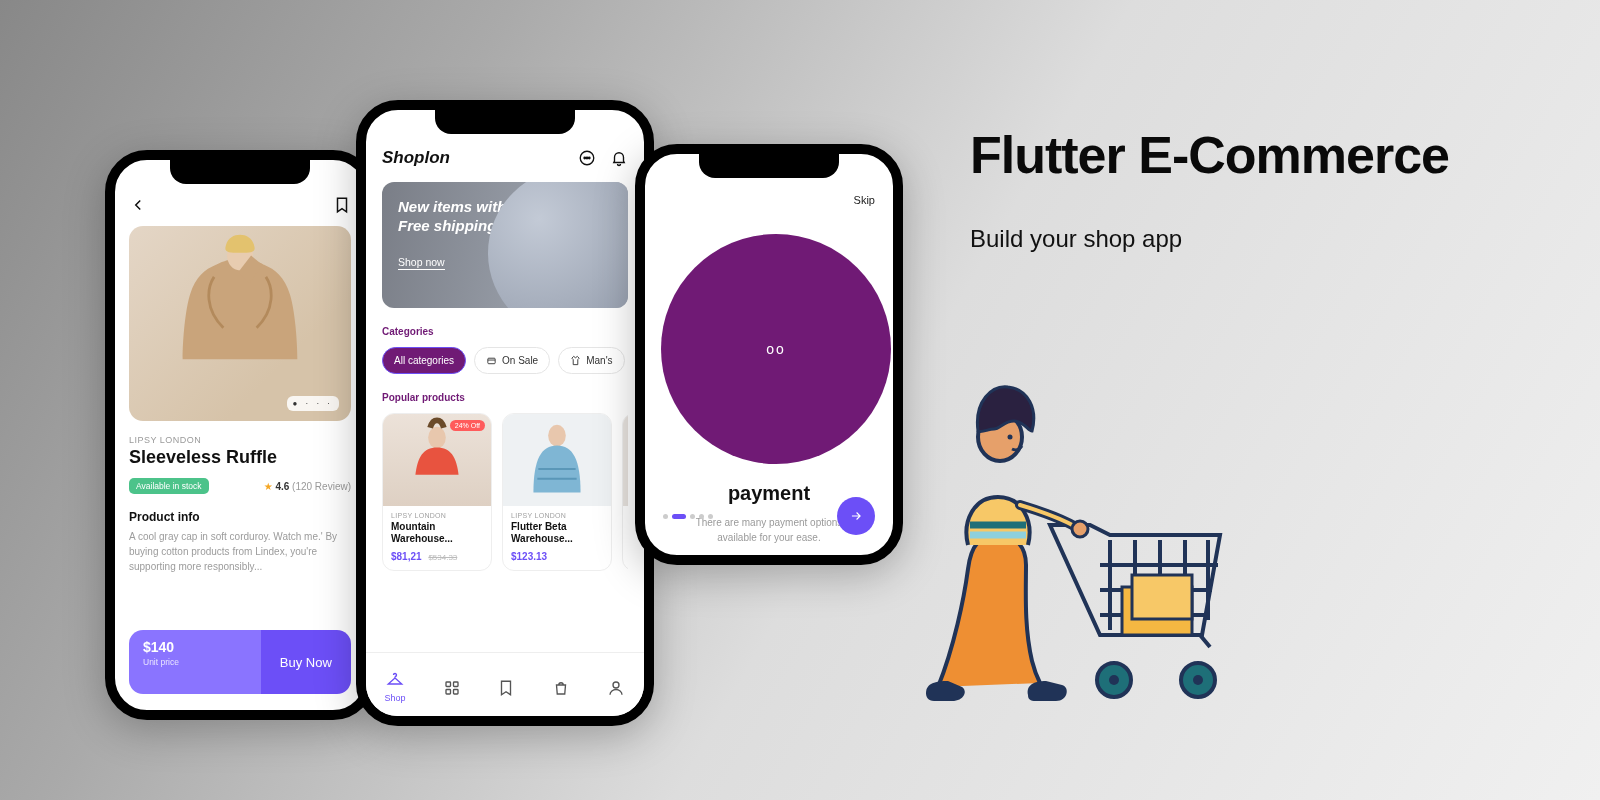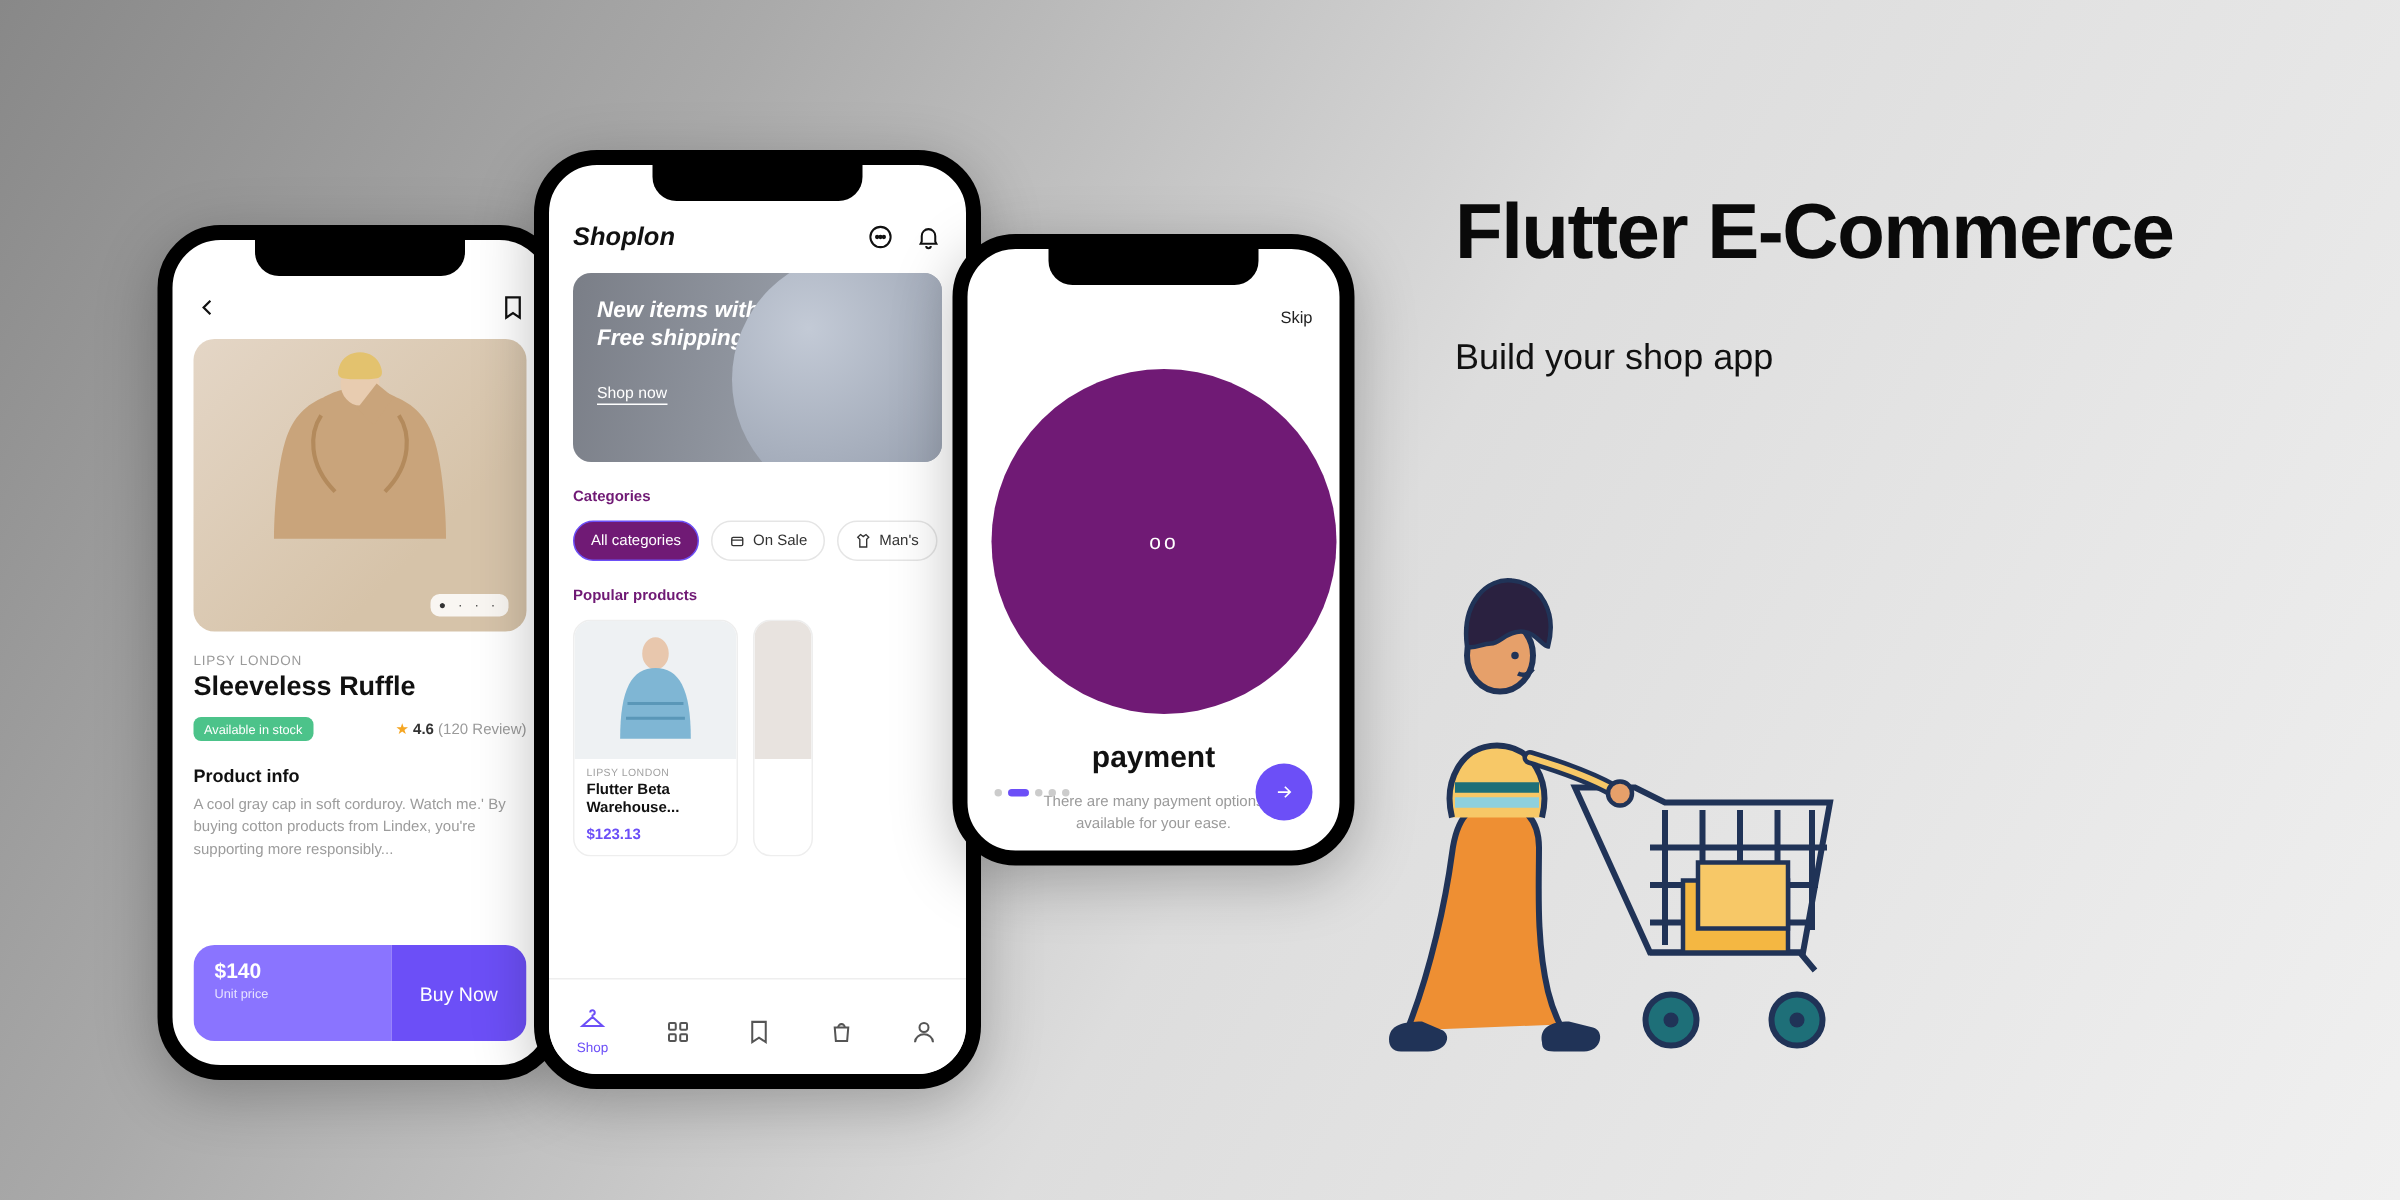--- a/index.html
+++ b/index.html
@@ -37,21 +37,21 @@
     top:-2px; left:50%; transform:translateX(-50%);
     width:140px; height:26px;
     background:#000;
     border-radius:0 0 16px 16px;
     z-index:50;
   }
 
   
   .phone.left   { width:270px; height:570px; left:105px; top:150px; }
   .phone.center { width:298px; height:626px; left:356px; top:100px; }
-  .phone.right  { width:268px; height:421px; left:635px; top:156px; }
+  .phone.right  { width:268px; height:421px; left:635px; top:144px; }
 
   
   .pd { padding:36px 14px 0; font-size:11px; color:#555; }
   .pd-topbar { display:flex; justify-content:space-between; align-items:center; margin-bottom:12px; }
   .ic { width:18px; height:18px; }
   .pd-img {
     width:100%; height:195px; border-radius:14px;
     background:linear-gradient(135deg,#e4d6c6 0%,#d6c3a9 70%);
     position:relative;
   }
@@ -209,20 +209,35 @@
         <svg viewBox="0 0 24 24" fill="none" stroke="#333" stroke-width="2">
             <path d="M8 3l4 3 4-3 4 4-3 3v11H7V10L4 7z"></path>
           </svg>
         <span>Man's</span>
       </div>
     </div>
 
     <div class="sec-title">Popular products</div>
     <div class="cards">
       <div class="card">
+        <div class="thumb" style="background:linear-gradient(180deg,#ece2d9,#ded0c3);">
+          <svg viewBox="0 0 110 92">
+              <ellipse cx="55" cy="24" rx="9" ry="11" fill="#e8c7ad"></ellipse>
+              <path d="M55 34c-14 0-20 10-22 28h44c-2-18-8-28-22-28z" fill="#e8533f"></path>
+              <path d="M48 14c3-10 11-10 14 0" stroke="#6b4b2a" stroke-width="6" fill="none"></path>
+            </svg>
+          <div class="sale">24% Off</div>
+        </div>
+        <div class="meta">
+          <div class="br">LIPSY LONDON</div>
+          <div class="nm">Mountain Warehouse...</div>
+          <div class="pr"><span>$81,21</span> <s>$534.33</s></div>
+        </div>
+      </div>
+      <div class="card">
         <div class="thumb" style="background:#eef1f3;">
           <svg viewBox="0 0 110 92">
               <ellipse cx="55" cy="22" rx="9" ry="11" fill="#e8c7ad"></ellipse>
               <path d="M55 32c-16 0-24 14-24 48h48c0-34-8-48-24-48z" fill="#7fb6d4"></path>
               <path d="M36 56h38M35 66h40" stroke="#5a97b8" stroke-width="2"></path>
             </svg>
         </div>
         <div class="meta">
           <div class="br">LIPSY LONDON</div>
           <div class="nm">Flutter Beta Warehouse...</div>

